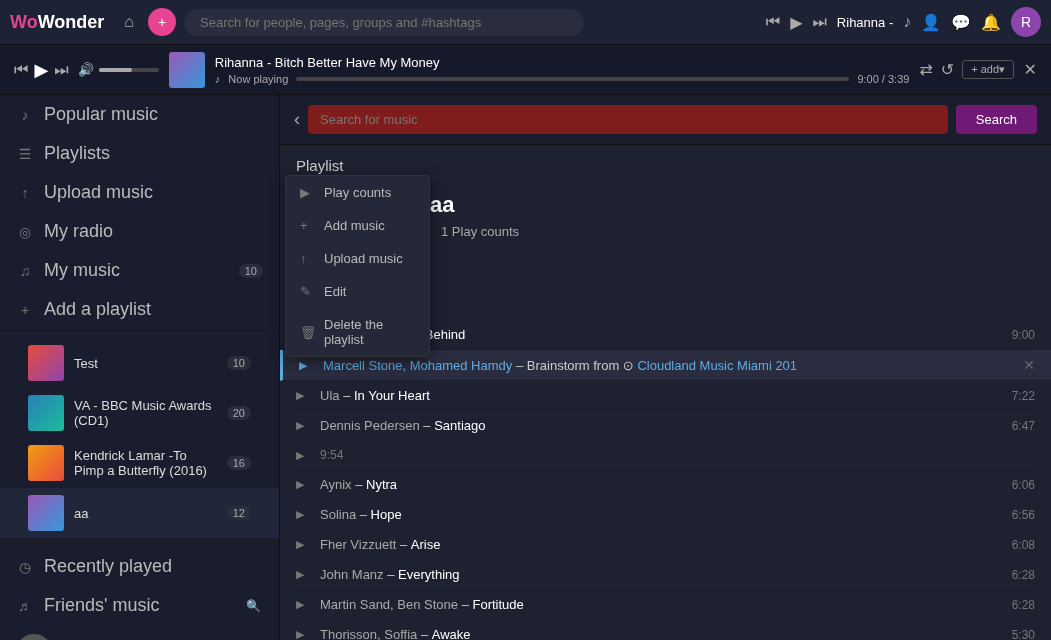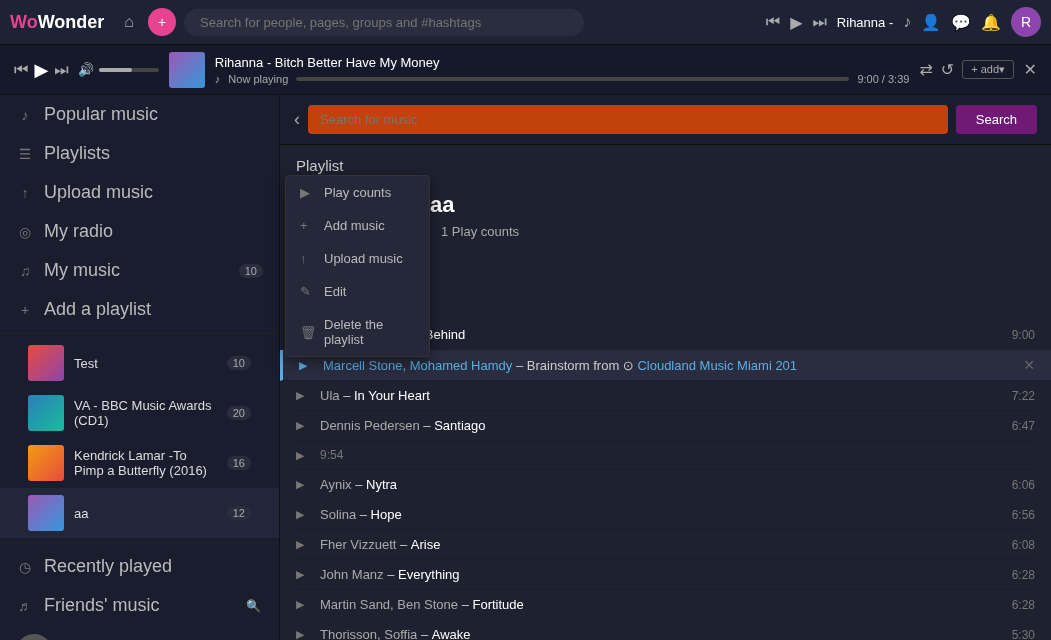--- a/index.html
+++ b/index.html
@@ -60,21 +60,21 @@
 
     
     .context-menu { position: absolute; left: 285px; top: 175px; background: #252839; border: 1px solid #333; border-radius: 4px; width: 145px; z-index: 100; box-shadow: 0 4px 15px rgba(0,0,0,0.5); }
     .context-menu-item { display: flex; align-items: center; padding: 9px 14px; cursor: pointer; gap: 8px; color: #bbb; font-size: 13px; }
     .context-menu-icon { font-size: 13px; color: #777; width: 16px; }
 
     
     .main-content { flex: 1; background: #1e2130; overflow-y: auto; position: relative; }
     .music-header { display: flex; align-items: center; padding: 10px 14px; gap: 8px; border-bottom: 1px solid #111; background: #1a1d2e; }
     .back-btn { background: none; border: none; color: #aaa; cursor: pointer; font-size: 18px; }
-    .music-search { flex: 1; background: #c2410c; border: none; border-radius: 4px; padding: 7px 12px; color: #ccc; font-size: 13px; outline: none; }
+    .music-search { flex: 1; background: #7f1d1d; border: none; border-radius: 4px; padding: 7px 12px; color: #ccc; font-size: 13px; outline: none; }
     .search-btn { background: #701a75; border: none; color: #fff; padding: 7px 20px; border-radius: 4px; cursor: pointer; font-size: 13px; font-weight: 500; }
 
     .playlist-header { padding: 12px 16px 8px; }
     .playlist-header-title { font-size: 15px; color: #ccc; font-weight: normal; }
 
     .playlist-cover-area { display: flex; padding: 10px 16px; gap: 16px; align-items: flex-start; }
     .cover-img { width: 118px; height: 118px; border-radius: 4px; background: linear-gradient(135deg, #9b59b6, #3498db); flex-shrink: 0; display: flex; align-items: center; justify-content: center; color: #fff; font-size: 11px; text-align: center; overflow: hidden; }
     .cover-details { flex: 1; }
     .cover-title { font-size: 22px; color: #fff; font-weight: bold; margin-bottom: 6px; }
     .play-counts-label { color: #aaa; font-size: 13px; margin-bottom: 0; padding-left: 11px; }

